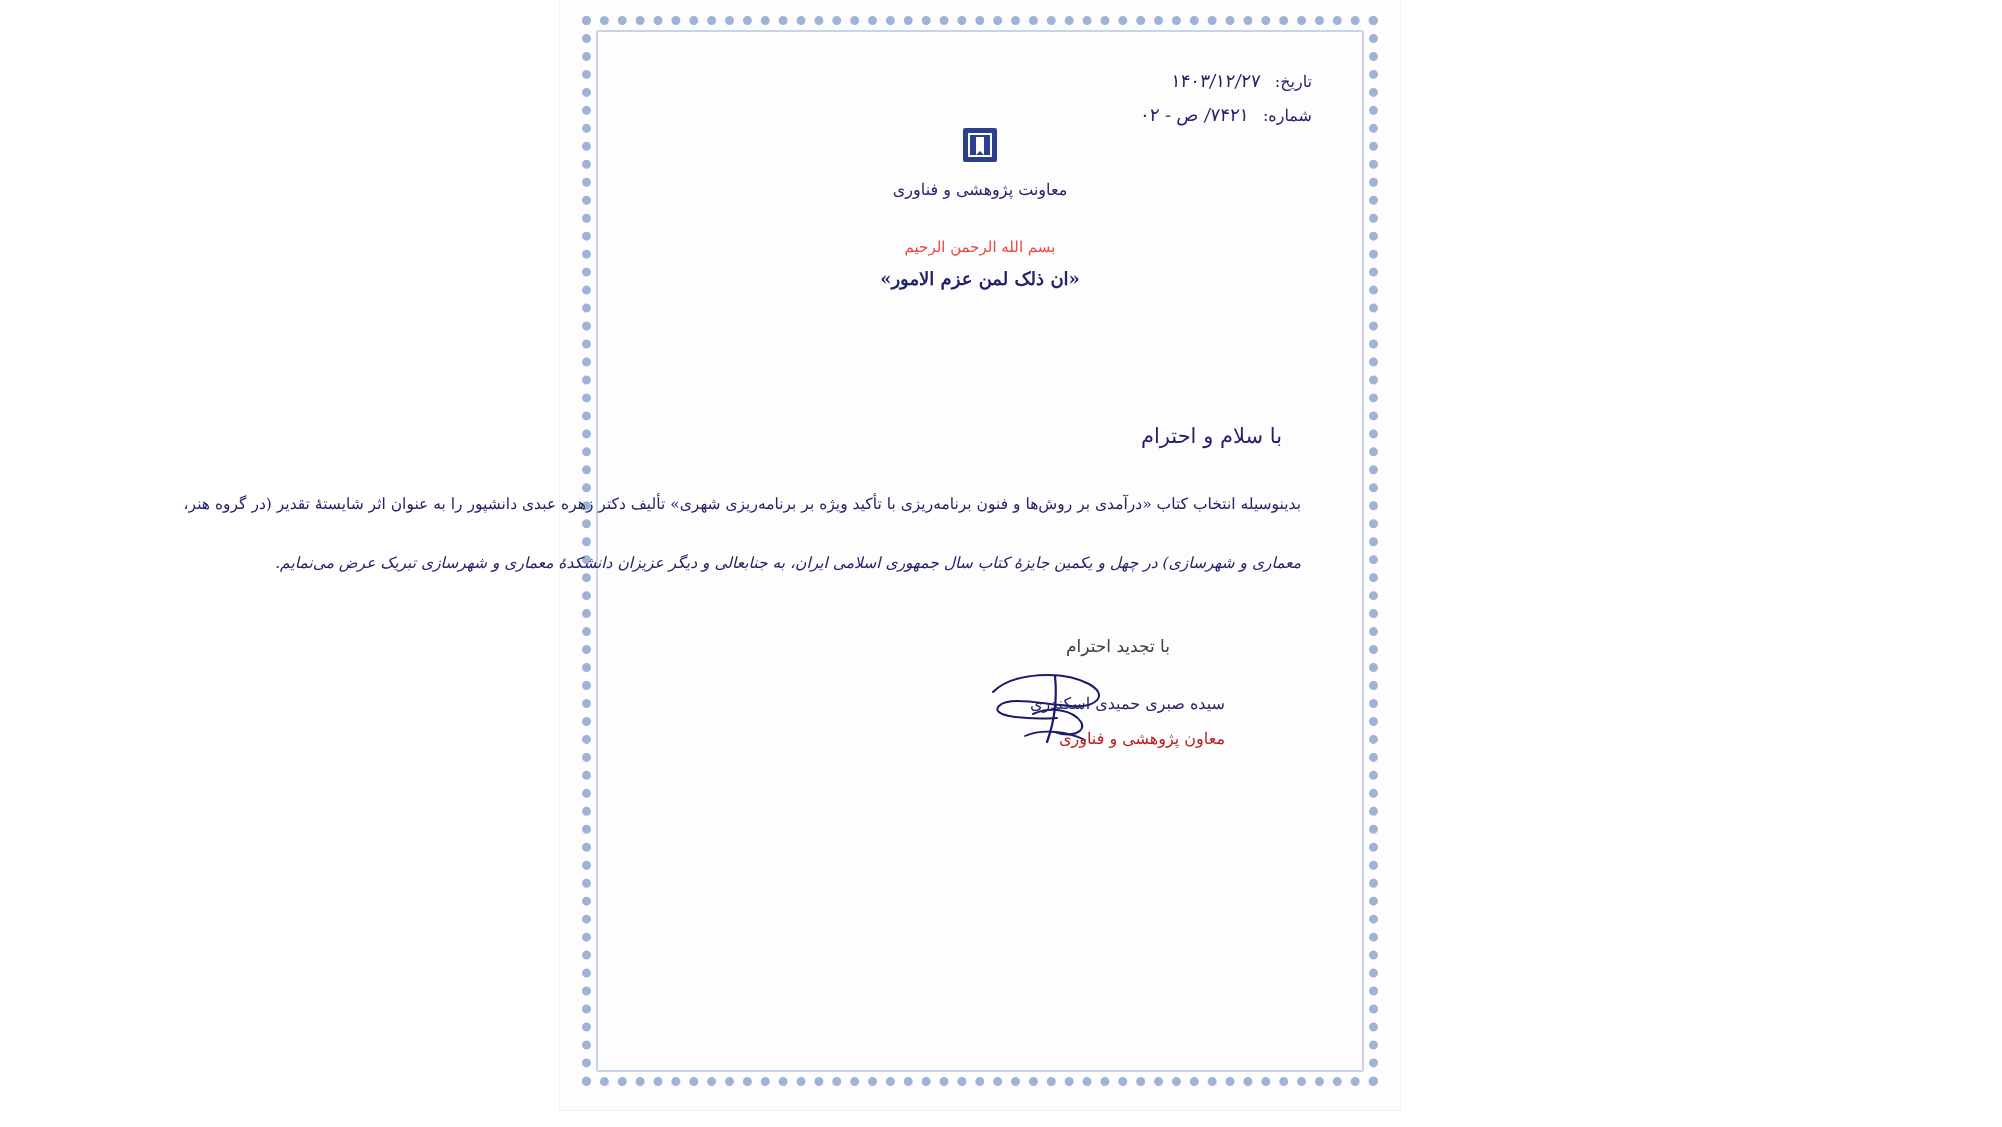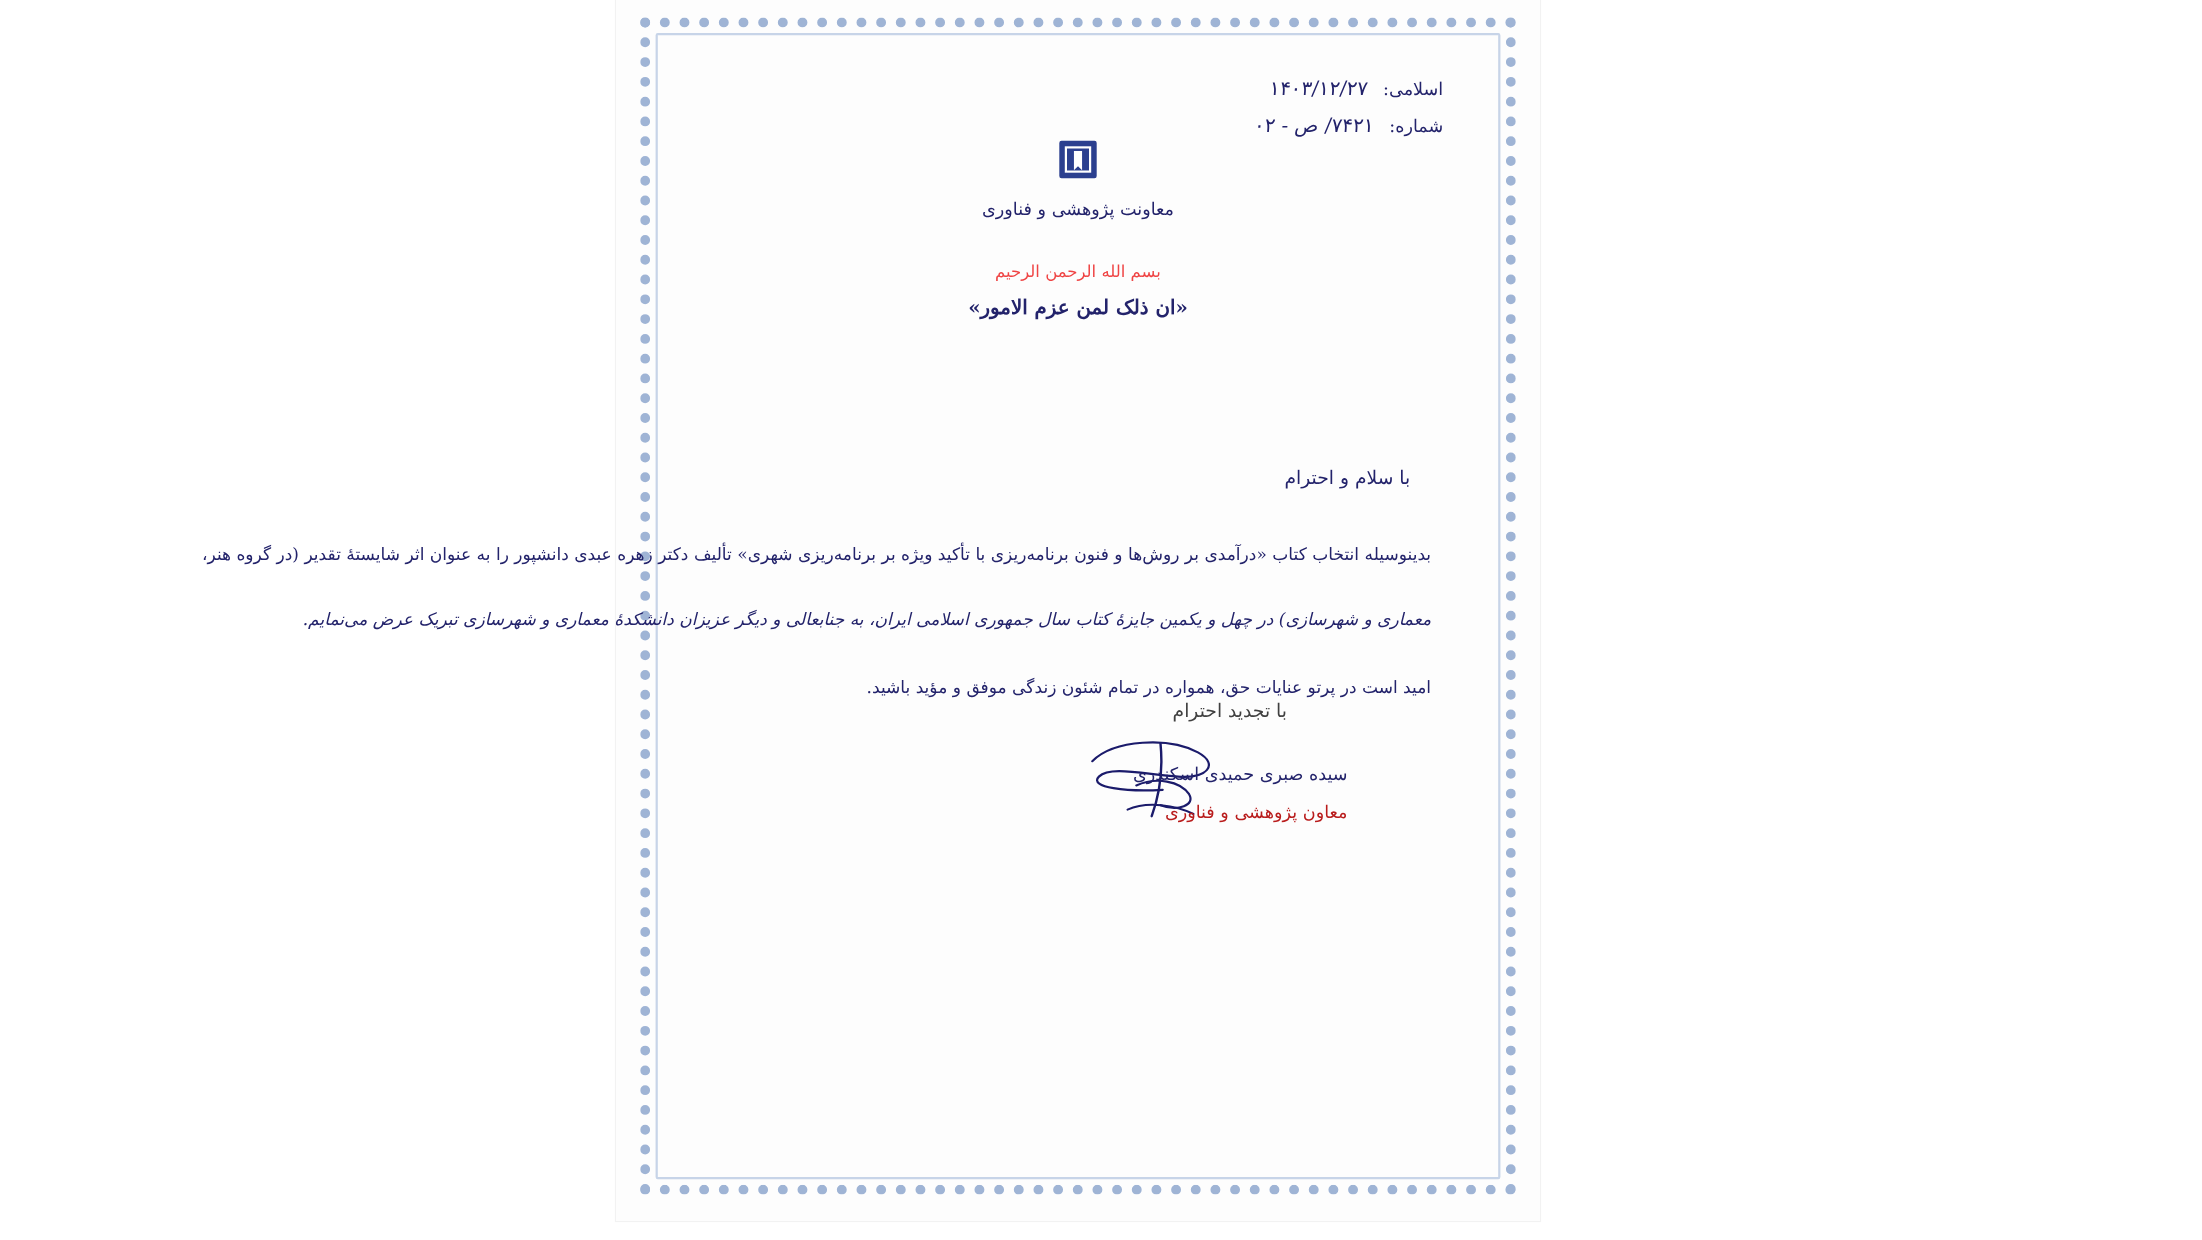--- a/index.html
+++ b/index.html
@@ -147,21 +147,21 @@
     line-height: 2.1;
   }
   .addressee .l1 { font-size: 19px; color: #23236b; }
   .addressee .l2 { font-size: 19px; color: #23236b; }
 
   
   .salutation {
     position: absolute;
     right: 118px;
     top: 424px;
-    font-size: 17px;
+    font-size: 21px;
     color: #23236b;
   }
 
   
   .body {
     position: absolute;
     right: 86px;
     left: 86px;
     top: 488px;
     text-align: right;
@@ -209,21 +209,21 @@
 
 <div class="viewport">
 
   <div class="paper">
 
     <div class="border-outer"></div>
     <div class="border-inner"></div>
 
     <div class="meta script">
       <div class="meta-row">
-        <span class="meta-label">اسلامی:</span>
+        <span class="meta-label">تاریخ:</span>
         <span class="meta-value">۱۴۰۳/۱۲/۲۷</span>
       </div>
       <div class="meta-row">
         <span class="meta-label">شماره:</span>
         <span class="meta-value">۷۴۲۱/ ص - ۰۲</span>
       </div>
     </div>
 
     <div class="logo-wrap">
       <div class="logo-mark"></div>
@@ -234,21 +234,20 @@
       <div class="line1">بسم الله الرحمن الرحیم</div>
       <div class="line2">«ان ذلک لمن عزم الامور»</div>
     </div>
 
 
     <div class="salutation script">با سلام و احترام</div>
 
     <div class="body script">
       <p class="p1">بدینوسیله انتخاب کتاب «درآمدی بر روش‌ها و فنون برنامه‌ریزی با تأکید ویژه بر برنامه‌ریزی شهری» تألیف دکتر زهره عبدی دانشپور را به عنوان اثر شایستهٔ تقدیر (در گروه هنر،</p>
       <p class="p2">معماری و شهرسازی) در چهل و یکمین جایزهٔ کتاب سال جمهوری اسلامی ایران، به جنابعالی و دیگر عزیزان دانشکدهٔ معماری و شهرسازی تبریک عرض می‌نمایم.</p>
-      <p class="p3">امید است در پرتو عنایات حق، همواره در تمام شئون زندگی موفق و مؤید باشید.</p>
     </div>
 
     <div class="closing script">با تجدید احترام</div>
 
     <div class="signature">
       <svg width="150" height="90" viewBox="0 0 150 90" fill="none" xmlns="http://www.w3.org/2000/svg">
         <path d="M8 30 C28 10, 78 8, 104 22 C124 33, 112 46, 86 44 C56 42, 24 34, 14 44 C4 54, 40 58, 72 56" stroke="#1b1b6b" stroke-width="2" fill="none" stroke-linecap="round"></path>
         <path d="M70 14 C72 34, 70 58, 62 80" stroke="#1b1b6b" stroke-width="2.2" fill="none" stroke-linecap="round"></path>
         <path d="M48 52 C66 44, 88 48, 96 60 C102 70, 86 76, 70 70" stroke="#1b1b6b" stroke-width="2" fill="none" stroke-linecap="round"></path>
         <path d="M40 74 C58 66, 84 70, 100 78" stroke="#1b1b6b" stroke-width="1.8" fill="none" stroke-linecap="round"></path>

